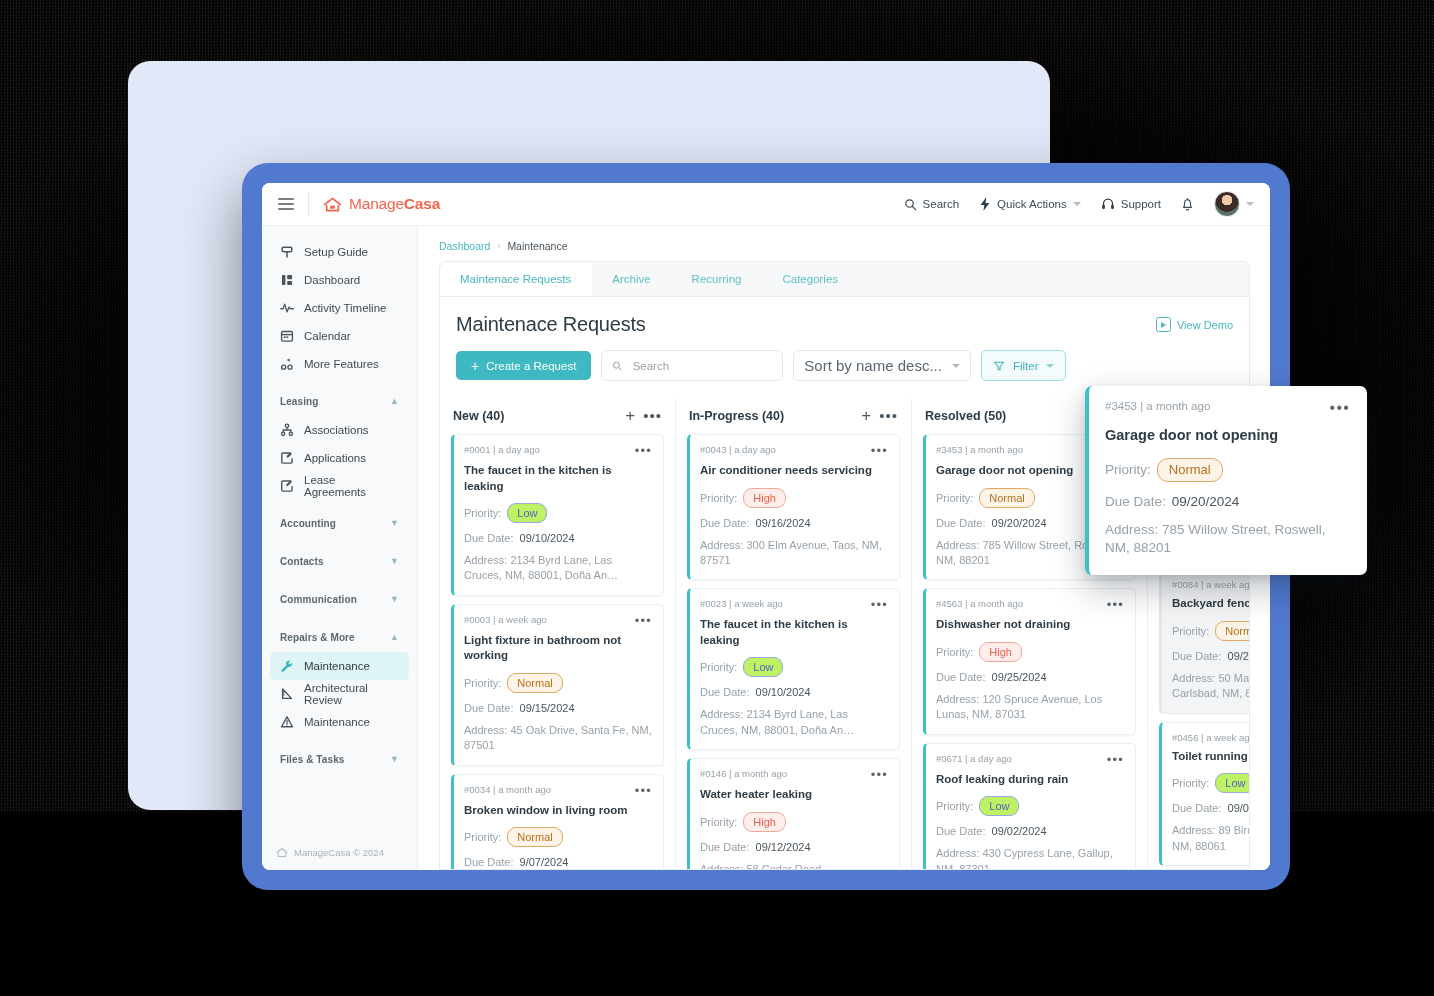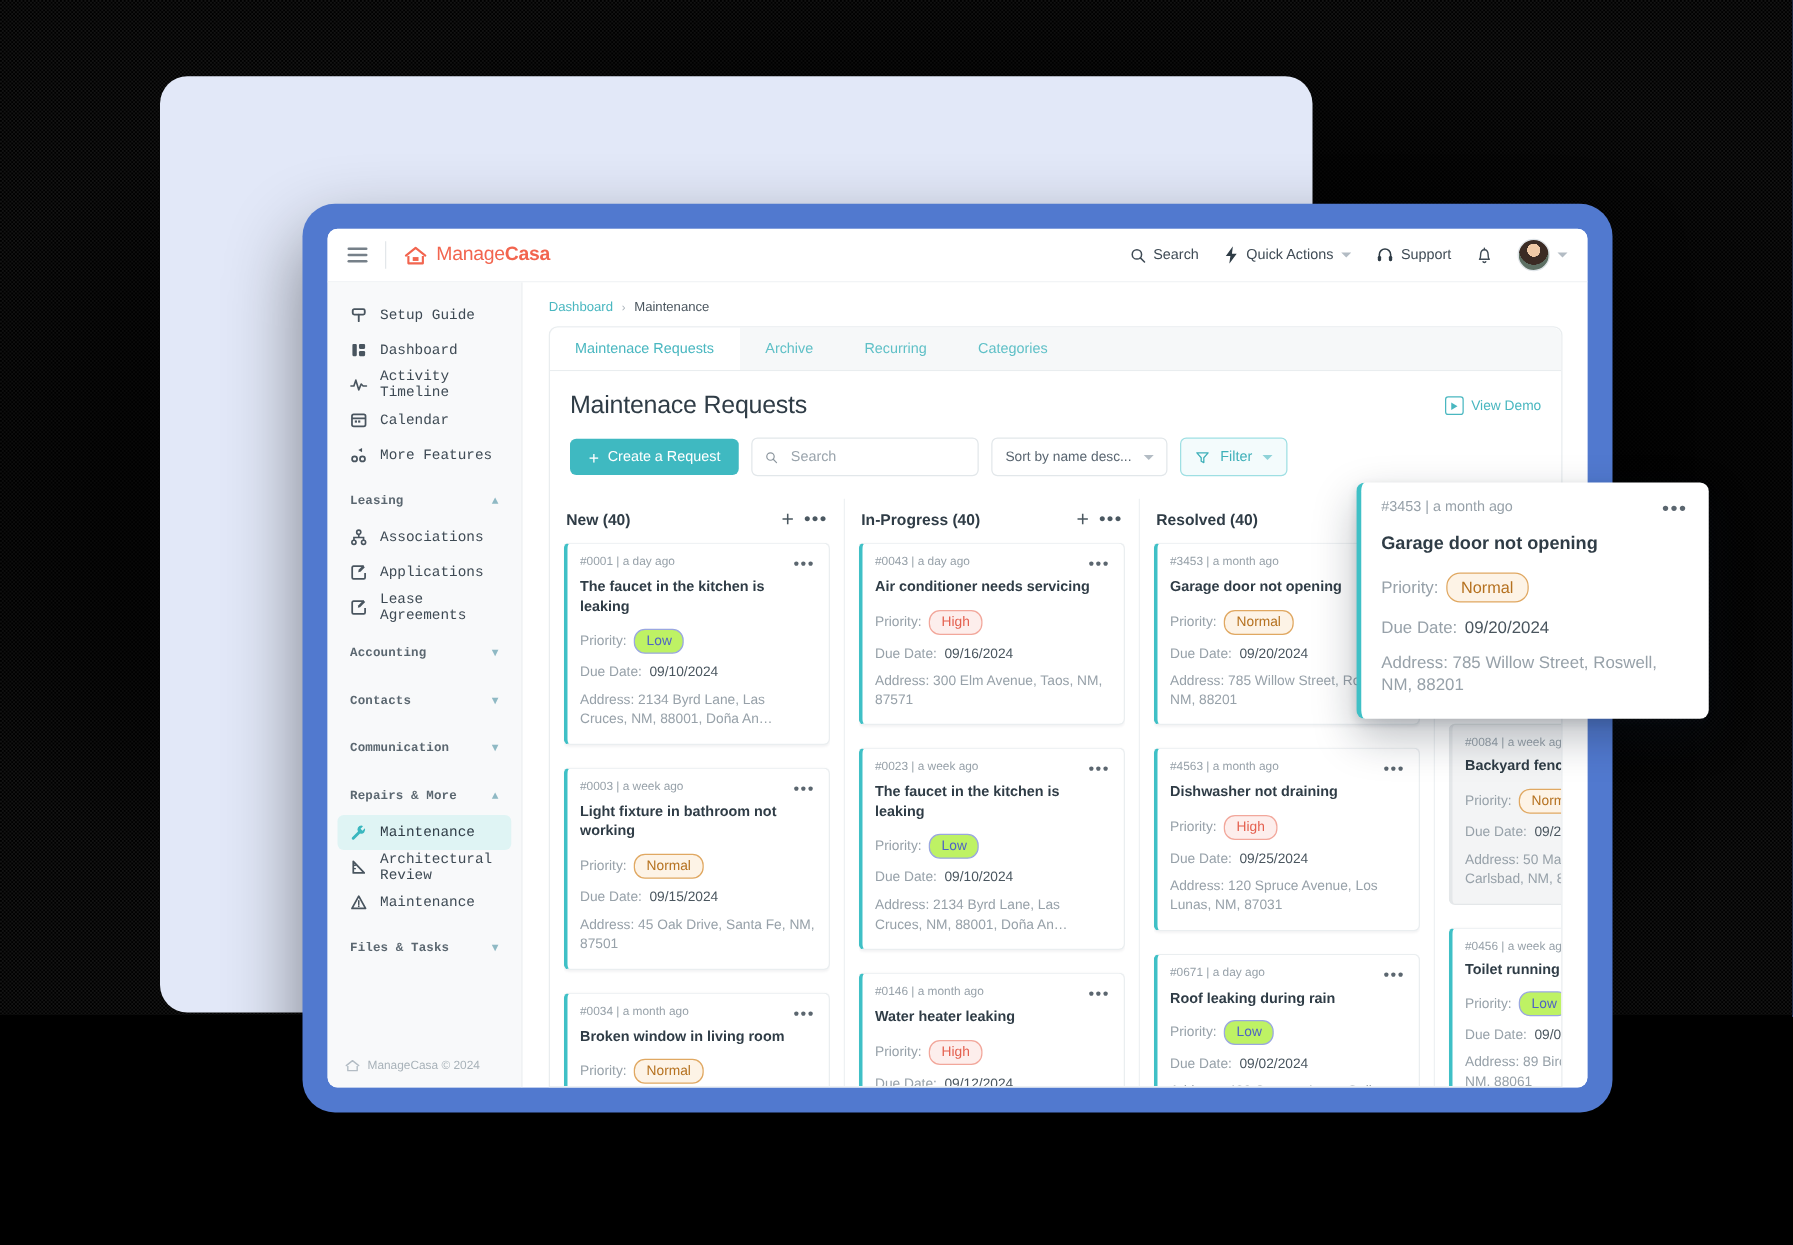--- a/index.html
+++ b/index.html
@@ -59,21 +59,21 @@
   .tr-item{display:flex;align-items:center;gap:6px;font-size:11.5px;color:#3f4b55;cursor:pointer;}
   .caret{width:0;height:0;border-left:4px solid transparent;border-right:4px solid transparent;border-top:4.5px solid #b3bcc4;}
   .avatar{width:24px;height:24px;border-radius:50%;overflow:hidden;
           background:radial-gradient(circle at 50% 34%, #f0c9a6 0 26%, #3b2b24 27% 58%, #5d6f63 59% 100%);
           border:1px solid #dfe4e8;}
 
   
   .body{flex:1;display:flex;min-height:0;}
   .sidebar{width:155px;flex:0 0 155px;background:#f8f9fa;border-right:1px solid #edf0f2;
            display:flex;flex-direction:column;padding-top:12px;position:relative;}
-  .nav{display:flex;flex-direction:column;font-family:Liberation Mono, monospace;}
+  .nav{display:flex;flex-direction:column;}
   .nav-item{display:flex;align-items:center;gap:10px;height:28px;padding:0 10px;margin:0 8px;
             font-size:11.5px;color:#3e4a54;border-radius:5px;cursor:pointer;}
   .nav-item.active{background:#dff4f4;color:#2f3c46;}
   .nav-item .ic{width:14px;height:14px;flex:0 0 14px;display:flex;align-items:center;justify-content:center;color:#49555f;}
   .nav-item.active .ic{color:#3ab7bf;}
   .sec{display:flex;align-items:center;height:26px;padding:0 10px;margin:10px 8px 2px;
        font-size:10px;font-weight:700;color:#5b6770;letter-spacing:.1px;cursor:pointer;}
   .sec .chev{margin-left:auto;color:#8fb9c4;font-size:9px;}
   .side-foot{margin-top:auto;display:flex;align-items:center;gap:6px;padding:0 0 12px 14px;
              font-size:9.5px;color:#a8b2b9;}
@@ -101,33 +101,33 @@
   .toolbar{display:flex;align-items:center;gap:10px;padding:14px 16px 12px 16px;}
   .btn-primary{display:flex;align-items:center;gap:7px;background:#3fb9c1;color:#fff;border:none;
                height:29px;padding:0 15px;border-radius:5px;font-size:11.5px;cursor:pointer;
                font-family:inherit;}
   .btn-primary .plus{font-size:14px;line-height:1;}
   .searchbox{display:flex;align-items:center;gap:8px;width:160px;height:29px;border:1px solid #e2e7ea;
              border-radius:5px;padding:0 10px;background:#fff;cursor:text;}
   .searchbox input{border:none;outline:none;font-size:11.5px;color:#45525c;width:100%;background:transparent;font-family:inherit;}
   .searchbox input::placeholder{color:#9aa4ac;}
   .selectbox{display:flex;align-items:center;gap:10px;height:29px;border:1px solid #e2e7ea;border-radius:5px;
-             padding:0 10px;font-size:11px;color:#5a6671;cursor:pointer;}
+             padding:0 10px;font-size:15px;color:#5a6671;cursor:pointer;}
   .filterbox{display:flex;align-items:center;gap:8px;height:29px;border:1px solid #9edfe3;border-radius:5px;
              padding:0 11px;font-size:11.5px;color:#3fb0b9;background:#f3fbfc;cursor:pointer;}
 
   
   .board{flex:1;min-height:0;display:flex;gap:0;padding:6px 0 0 0;overflow:hidden;position:relative;}
   .col{width:213px;flex:0 0 213px;display:flex;flex-direction:column;min-height:0;
        border-right:1px solid #eef1f3;padding:0 11px;}
   .col-head{display:flex;align-items:center;padding:8px 2px 10px 2px;}
   .col-title{font-size:12.5px;color:#2f3c46;font-weight:700;}
   .col-plus{margin-left:auto;font-size:17px;color:#4b5861;line-height:1;cursor:pointer;padding:0 8px;}
   .col-dots{color:#4b5861;font-size:15px;letter-spacing:1px;line-height:1;cursor:pointer;}
-  .col-body{flex:1;min-height:0;overflow:hidden;display:flex;flex-direction:column;gap:18px;padding-bottom:2px;}
+  .col-body{flex:1;min-height:0;overflow:hidden;display:flex;flex-direction:column;gap:8px;padding-bottom:2px;}
 
   .tcard{background:#fff;border:1px solid #eaeef0;border-left:3px solid #3fc0c6;border-radius:5px;
          padding:9px 11px 11px 10px;box-shadow:0 1px 2px rgba(16,24,40,.05);cursor:grab;flex:0 0 auto;}
   .tcard.ghost{background:#f3f4f5;border-color:#e4e7e9;box-shadow:none;}
   .tc-top{display:flex;align-items:flex-start;}
   .tc-meta{font-size:9.5px;color:#97a1a9;}
   .tc-dots{margin-left:auto;color:#5b666f;font-size:13px;letter-spacing:1.2px;line-height:1;cursor:pointer;}
   .tc-title{font-size:11.5px;font-weight:700;color:#2f3c46;line-height:1.35;margin-top:6px;}
   .tc-row{display:flex;align-items:center;gap:6px;margin-top:9px;font-size:11px;color:#97a1a9;}
   .tc-row .val{color:#49555e;}
@@ -533,21 +533,21 @@
                         <span>Due Date:</span>
                         <span class="val">09/12/2024</span>
                       </div>
                       <div class="tc-addr">Address: 58 Cedar Road,</div>
                     </div>
                   </div>
                 </div>
 
                 <div class="col">
                   <div class="col-head">
-                    <span class="col-title">Resolved (40)</span>
+                    <span class="col-title">Resolved (50)</span>
                     <span class="col-plus">+</span>
                     <span class="col-dots">•••</span>
                   </div>
                   <div class="col-body">
                     <div class="tcard">
                       <div class="tc-top">
                         <span class="tc-meta"><span>#3453</span> | <span>a month ago</span></span>
                         <span class="tc-dots">•••</span>
                       </div>
                       <div class="tc-title">Garage door not opening</div>

